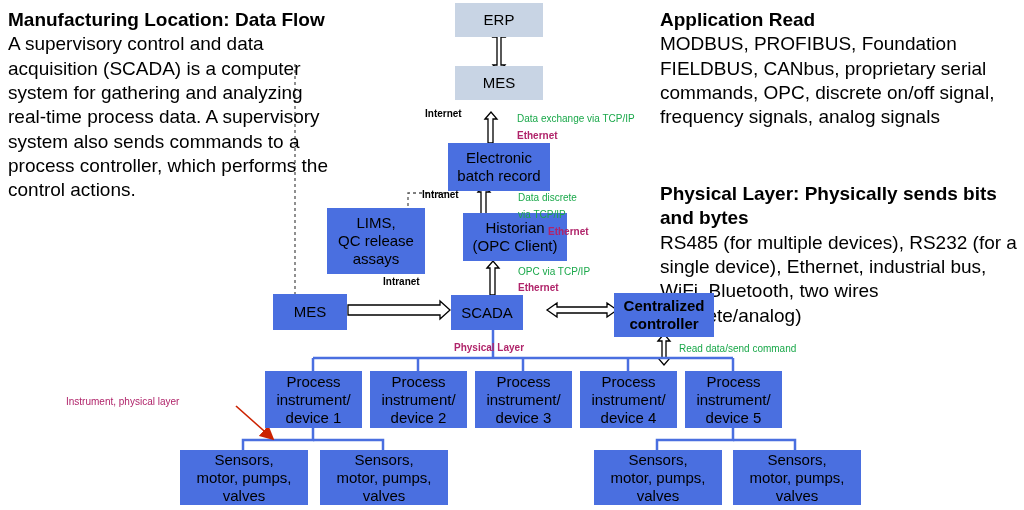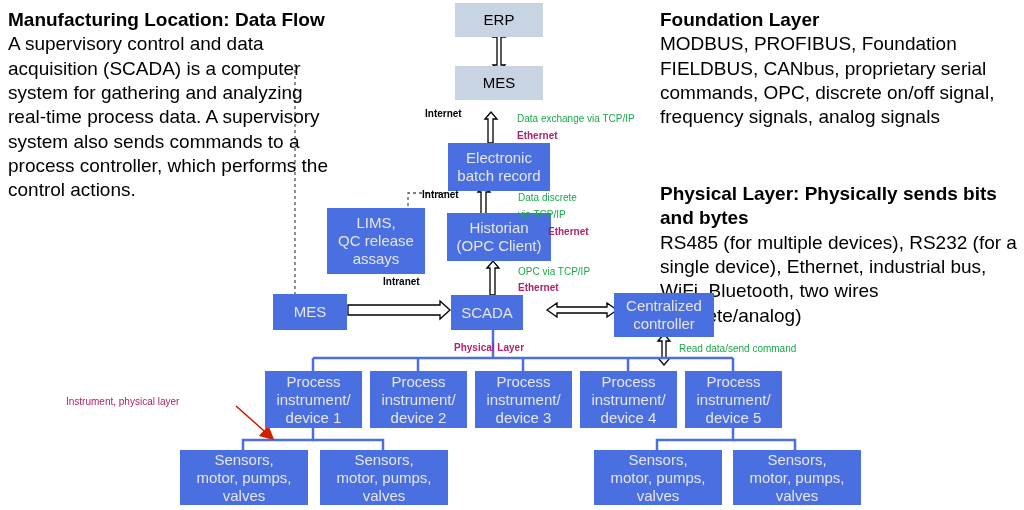--- a/index.html
+++ b/index.html
@@ -23,21 +23,21 @@
     font-size: 19px;
     line-height: 1.28;
     color: #000;
   }
   .txtblock .hdr {
     font-weight: bold;
   }
   .node {
     position: absolute;
     background: #4a6fe0;
-    color: #e5e5e5;
+    color: #000000;
     font-size: 15px;
     line-height: 1.2;
     display: flex;
     align-items: center;
     justify-content: center;
     text-align: center;
     box-sizing: border-box;
     padding: 2px 3px;
   }
   .node.gray {
@@ -128,21 +128,21 @@
 
     <path d="M236,406 L272,438" stroke="#cc2200" stroke-width="1.6" fill="none" marker-end="url(#ahr)"></path>
   </svg>
 
   <div class="txtblock" style="left:8px; top:8px; width:330px;">
     <div class="hdr">Manufacturing Location: Data Flow</div>
     <div>A supervisory control and data acquisition (SCADA) is a computer system for gathering and analyzing real-time process data. A supervisory system also sends commands to a process controller, which performs the control actions.</div>
   </div>
 
   <div class="txtblock" style="left:660px; top:8px; width:360px;">
-    <div class="hdr">Foundation Layer</div>
+    <div class="hdr">Application Read</div>
     <div>MODBUS, PROFIBUS, Foundation FIELDBUS, CANbus, proprietary serial commands, OPC, discrete on/off signal, frequency signals, analog signals</div>
   </div>
 
   <div class="txtblock" style="left:660px; top:182px; width:362px;">
     <div class="hdr">Physical Layer: Physically sends bits and bytes</div>
     <div>RS485 (for multiple devices), RS232 (for a single device), Ethernet, industrial bus, WiFi, Bluetooth, two wires (discrete/analog)</div>
   </div>
 
   <div class="node gray" style="left:455px; top:3px; width:88px; height:34px;">
     <span class="l">ERP</span>
@@ -156,34 +156,34 @@
     <span class="l">Electronic</span>
     <span class="l">batch record</span>
   </div>
 
   <div class="node" style="left:327px; top:208px; width:98px; height:66px; flex-direction:column;">
     <span class="l">LIMS,</span>
     <span class="l">QC release</span>
     <span class="l">assays</span>
   </div>
 
-  <div class="node" style="left:447px; top:213px; width:104px; height:48px; flex-direction:column;">
+  <div class="node" style="left:463px; top:213px; width:104px; height:48px; flex-direction:column;">
     <span class="l">Historian</span>
     <span class="l">(OPC Client)</span>
   </div>
 
   <div class="node" style="left:273px; top:294px; width:74px; height:36px;">
     <span class="l">MES</span>
   </div>
 
   <div class="node" style="left:451px; top:295px; width:72px; height:35px;">
     <span class="l">SCADA</span>
   </div>
 
-  <div class="node" style="left:614px; top:293px; width:100px; height:44px; flex-direction:column;">
+  <div class="node" style="left:614px; top:293px; width:100px; height:44px; flex-direction:column;font-weight:bold;">
     <span class="l">Centralized</span>
     <span class="l">controller</span>
   </div>
 
   <div class="node" style="left:265px; top:371px; width:97px; height:57px; flex-direction:column;">
     <span class="l">Process</span>
     <span class="l">instrument/</span>
     <span class="l">device 1</span>
   </div>
   <div class="node" style="left:370px; top:371px; width:97px; height:57px; flex-direction:column;">

